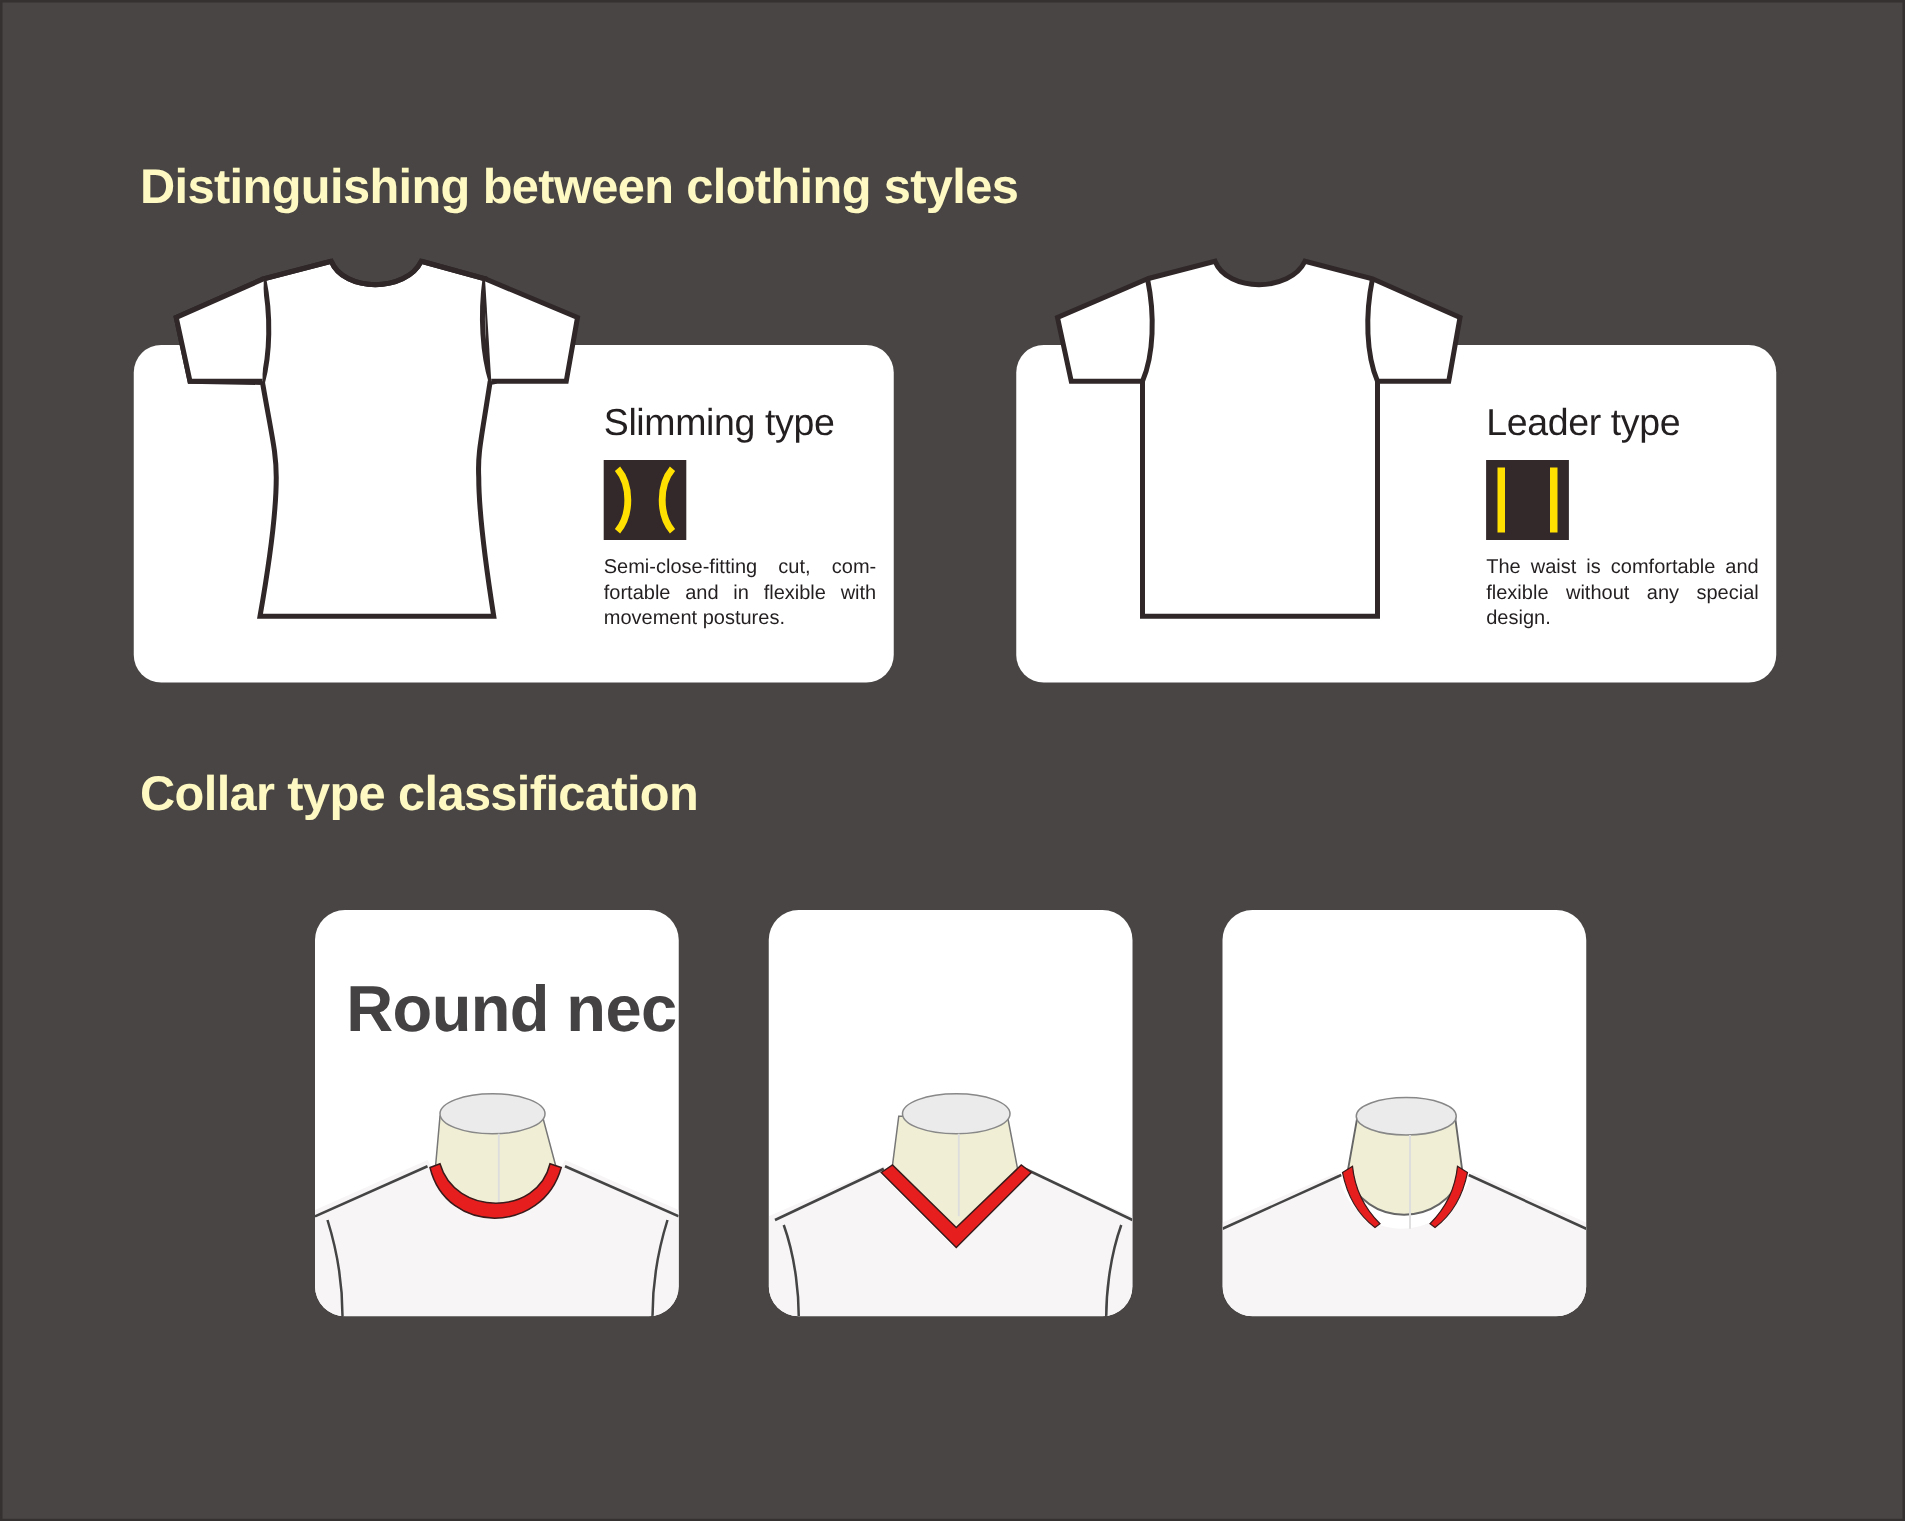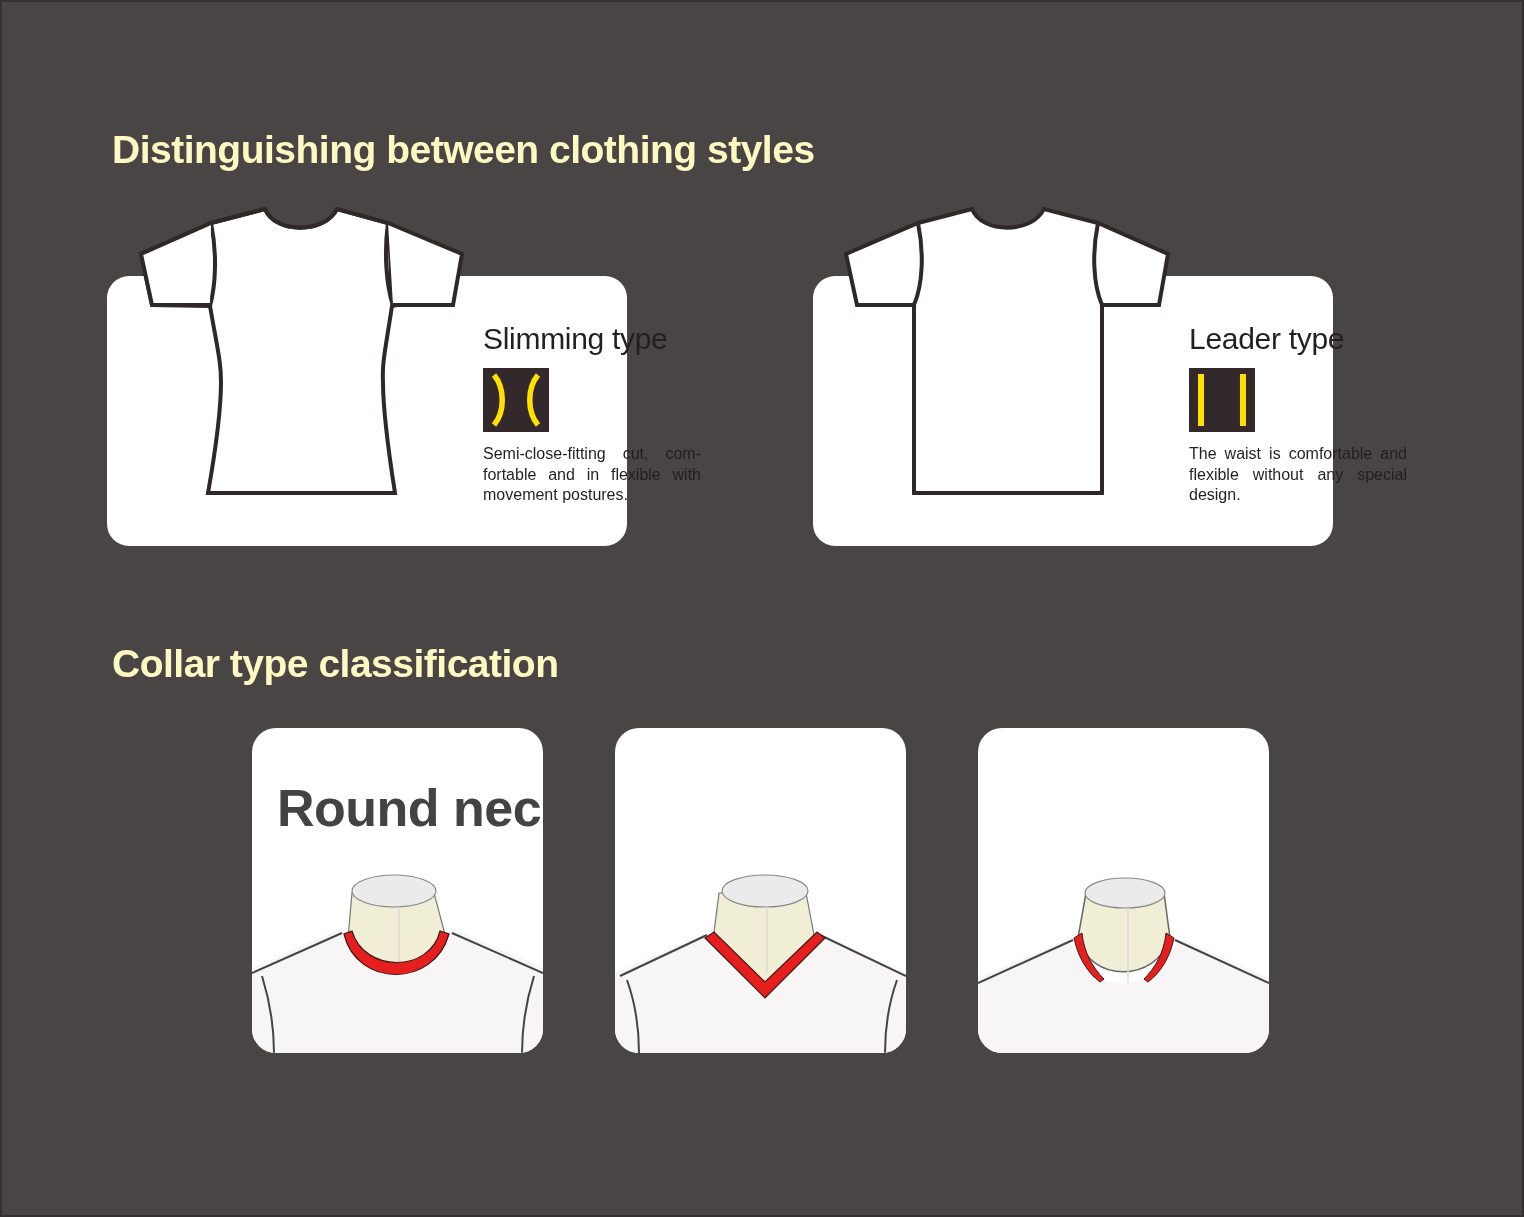--- a/index.html
+++ b/index.html
@@ -14,26 +14,26 @@
     }
     .section-title {
       position: absolute;
       color: #fef9c3;
       font-weight: bold;
       font-size: 39px;
       letter-spacing: -0.5px;
       margin: 0;
     }
     #title1 { left: 110px; top: 126px; }
-    #title2 { left: 110px; top: 640px; }
+    #title2 { left: 110px; top: 612px; }
 
     .style-card {
       position: absolute;
       top: 274px;
-      width: 520px; height: 270px;
+      width: 608px; height: 270px;
       background: #ffffff;
       border-radius: 22px;
     }
     #card-slim { left: 105px; }
     #card-loose { left: 811px; }
 
     .shirt {
       position: absolute;
       top: 200px;
       width: 330px; height: 300px;

